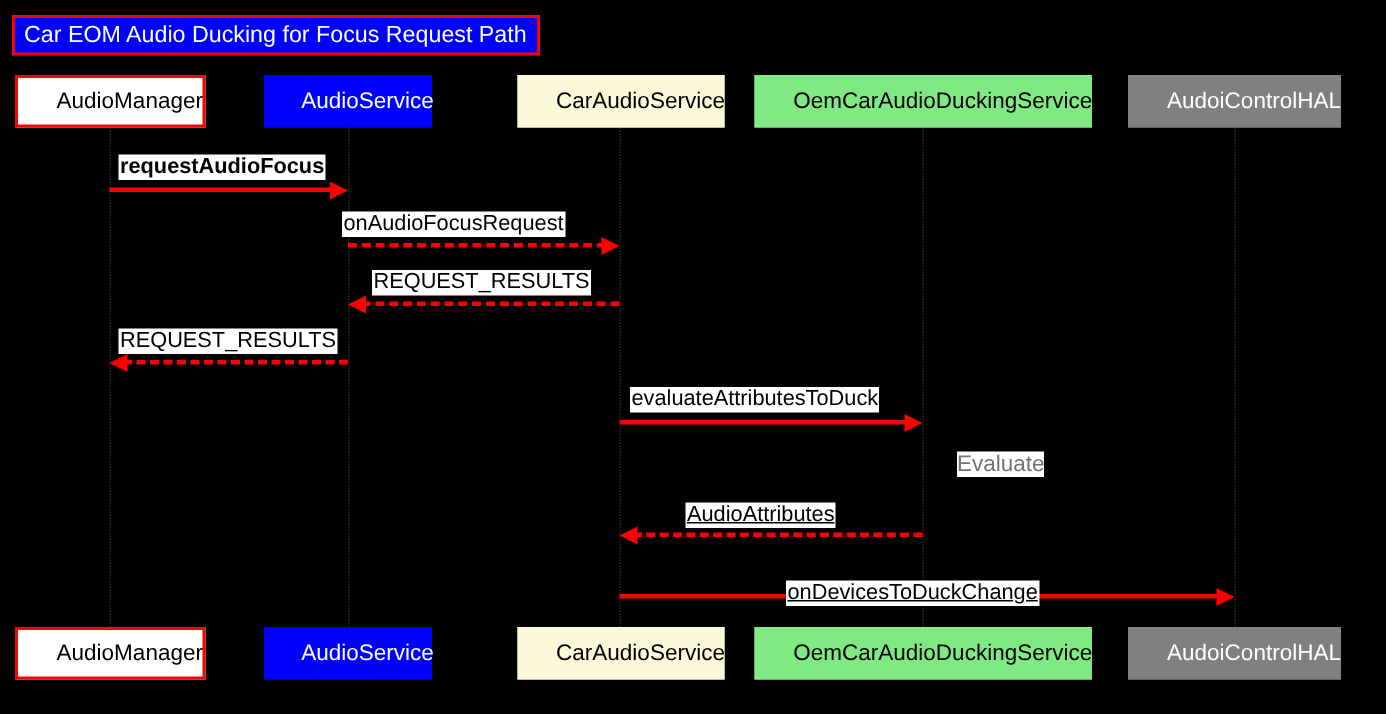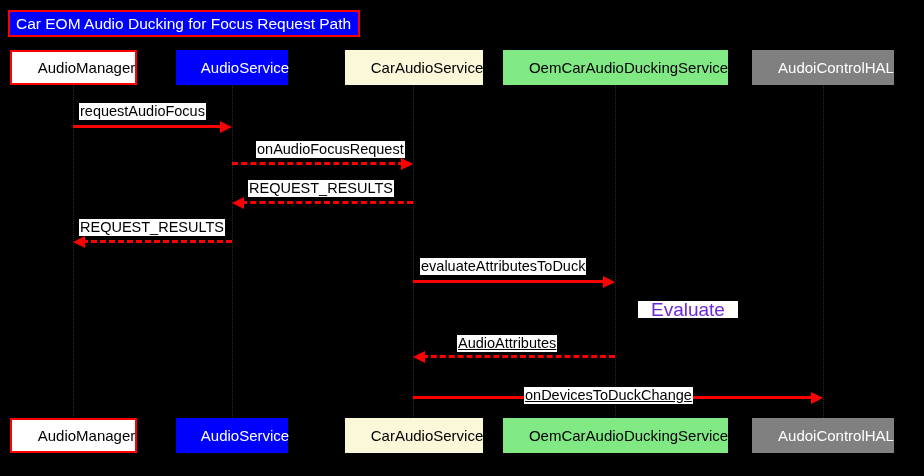--- a/index.html
+++ b/index.html
@@ -81,24 +81,24 @@
     background: #FFFFFF;
     color: #000000;
     font-size: 14.5px;
     line-height: 17px;
     padding: 0 1px;
     white-space: nowrap;
   }
   .note-label {
     position: absolute;
     background: #FFFFFF;
-    color: #6d28d9;
-    font-size: 19px;
+    color: #737373;
+    font-size: 15px;
     line-height: 17px;
-    padding: 0 13px;
+    padding: 0 0;
     white-space: nowrap;
   }
 </style>
 </head>
 <body>
 
 <div id="diagram">
 
   <div class="title-box">
     <span class="title-text">Car EOM Audio Ducking for Focus Request Path</span>
@@ -141,24 +141,24 @@
       <div class="participant" style="left: 503px; top: 418px; width: 225px; height: 35px; background: rgb(128, 233, 131); border: 2px solid rgb(128, 233, 131); color: rgb(0, 0, 0);">
         <span>OemCarAudioDuckingService</span>
       </div>
       <div class="participant" style="left: 752px; top: 418px; width: 142px; height: 35px; background: rgb(128, 128, 128); border: 2px solid rgb(128, 128, 128); color: rgb(255, 255, 255);">
         <span>AudoiControlHAL</span>
       </div>
     </div>
   <div id="messages-layer">
       <div class="msg-line" style="left: 73px; top: 125px; width: 150px;"></div>
       <div class="arrow-head right" style="left: 220px; top: 120.5px;"></div>
-      <div class="msg-label" style="left: 79px; top: 103px;">requestAudioFocus</div>
+      <div class="msg-label" style="left: 79px; top: 103px; font-weight: bold;">requestAudioFocus</div>
       <div class="msg-line dashed" style="left: 232px; top: 162px; width: 172px;"></div>
       <div class="arrow-head right" style="left: 401px; top: 157.5px;"></div>
-      <div class="msg-label" style="left: 256px; top: 141px;">onAudioFocusRequest</div>
+      <div class="msg-label" style="left: 228px; top: 141px;">onAudioFocusRequest</div>
       <div class="msg-line dashed" style="left: 241px; top: 201px; width: 172px;"></div>
       <div class="arrow-head left" style="left: 232px; top: 196.5px;"></div>
       <div class="msg-label" style="left: 248px; top: 180px;">REQUEST_RESULTS</div>
       <div class="msg-line dashed" style="left: 82px; top: 240px; width: 150px;"></div>
       <div class="arrow-head left" style="left: 73px; top: 235.5px;"></div>
       <div class="msg-label" style="left: 79px; top: 219px;">REQUEST_RESULTS</div>
       <div class="msg-line" style="left: 413px; top: 280px; width: 193px;"></div>
       <div class="arrow-head right" style="left: 603px; top: 275.5px;"></div>
       <div class="msg-label" style="left: 420px; top: 258px;">evaluateAttributesToDuck</div>
       <div class="msg-line dashed" style="left: 422px; top: 355px; width: 193px;"></div>

